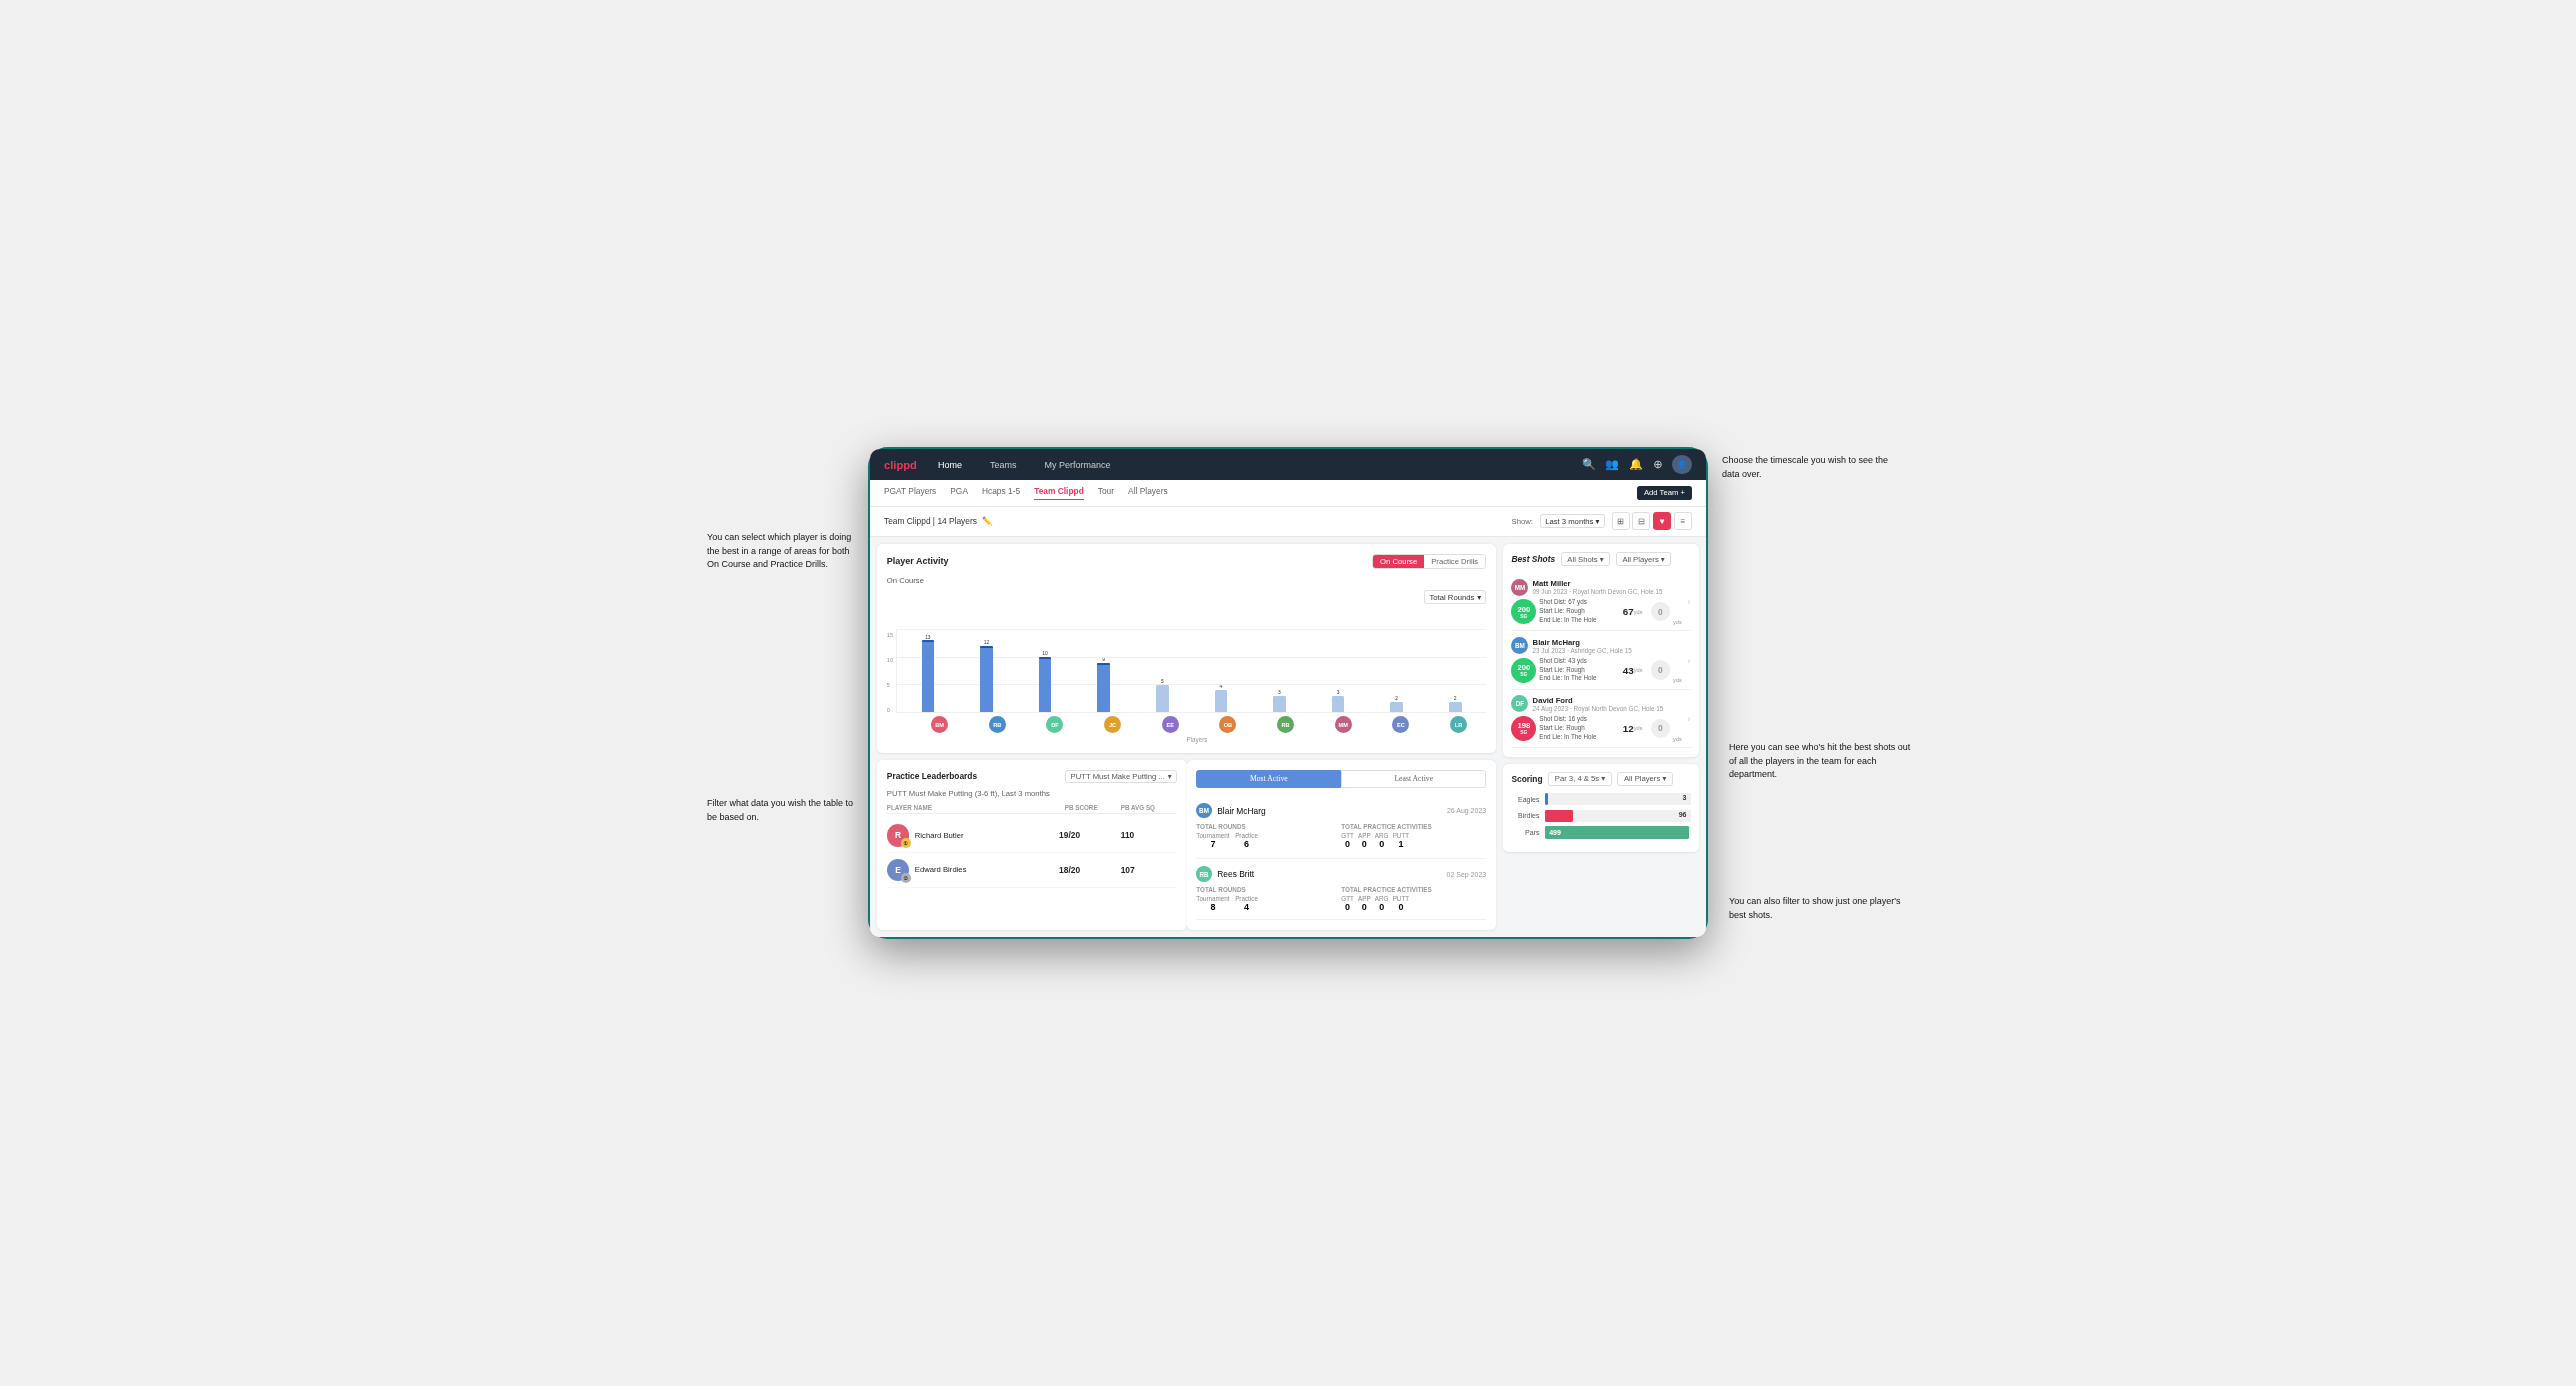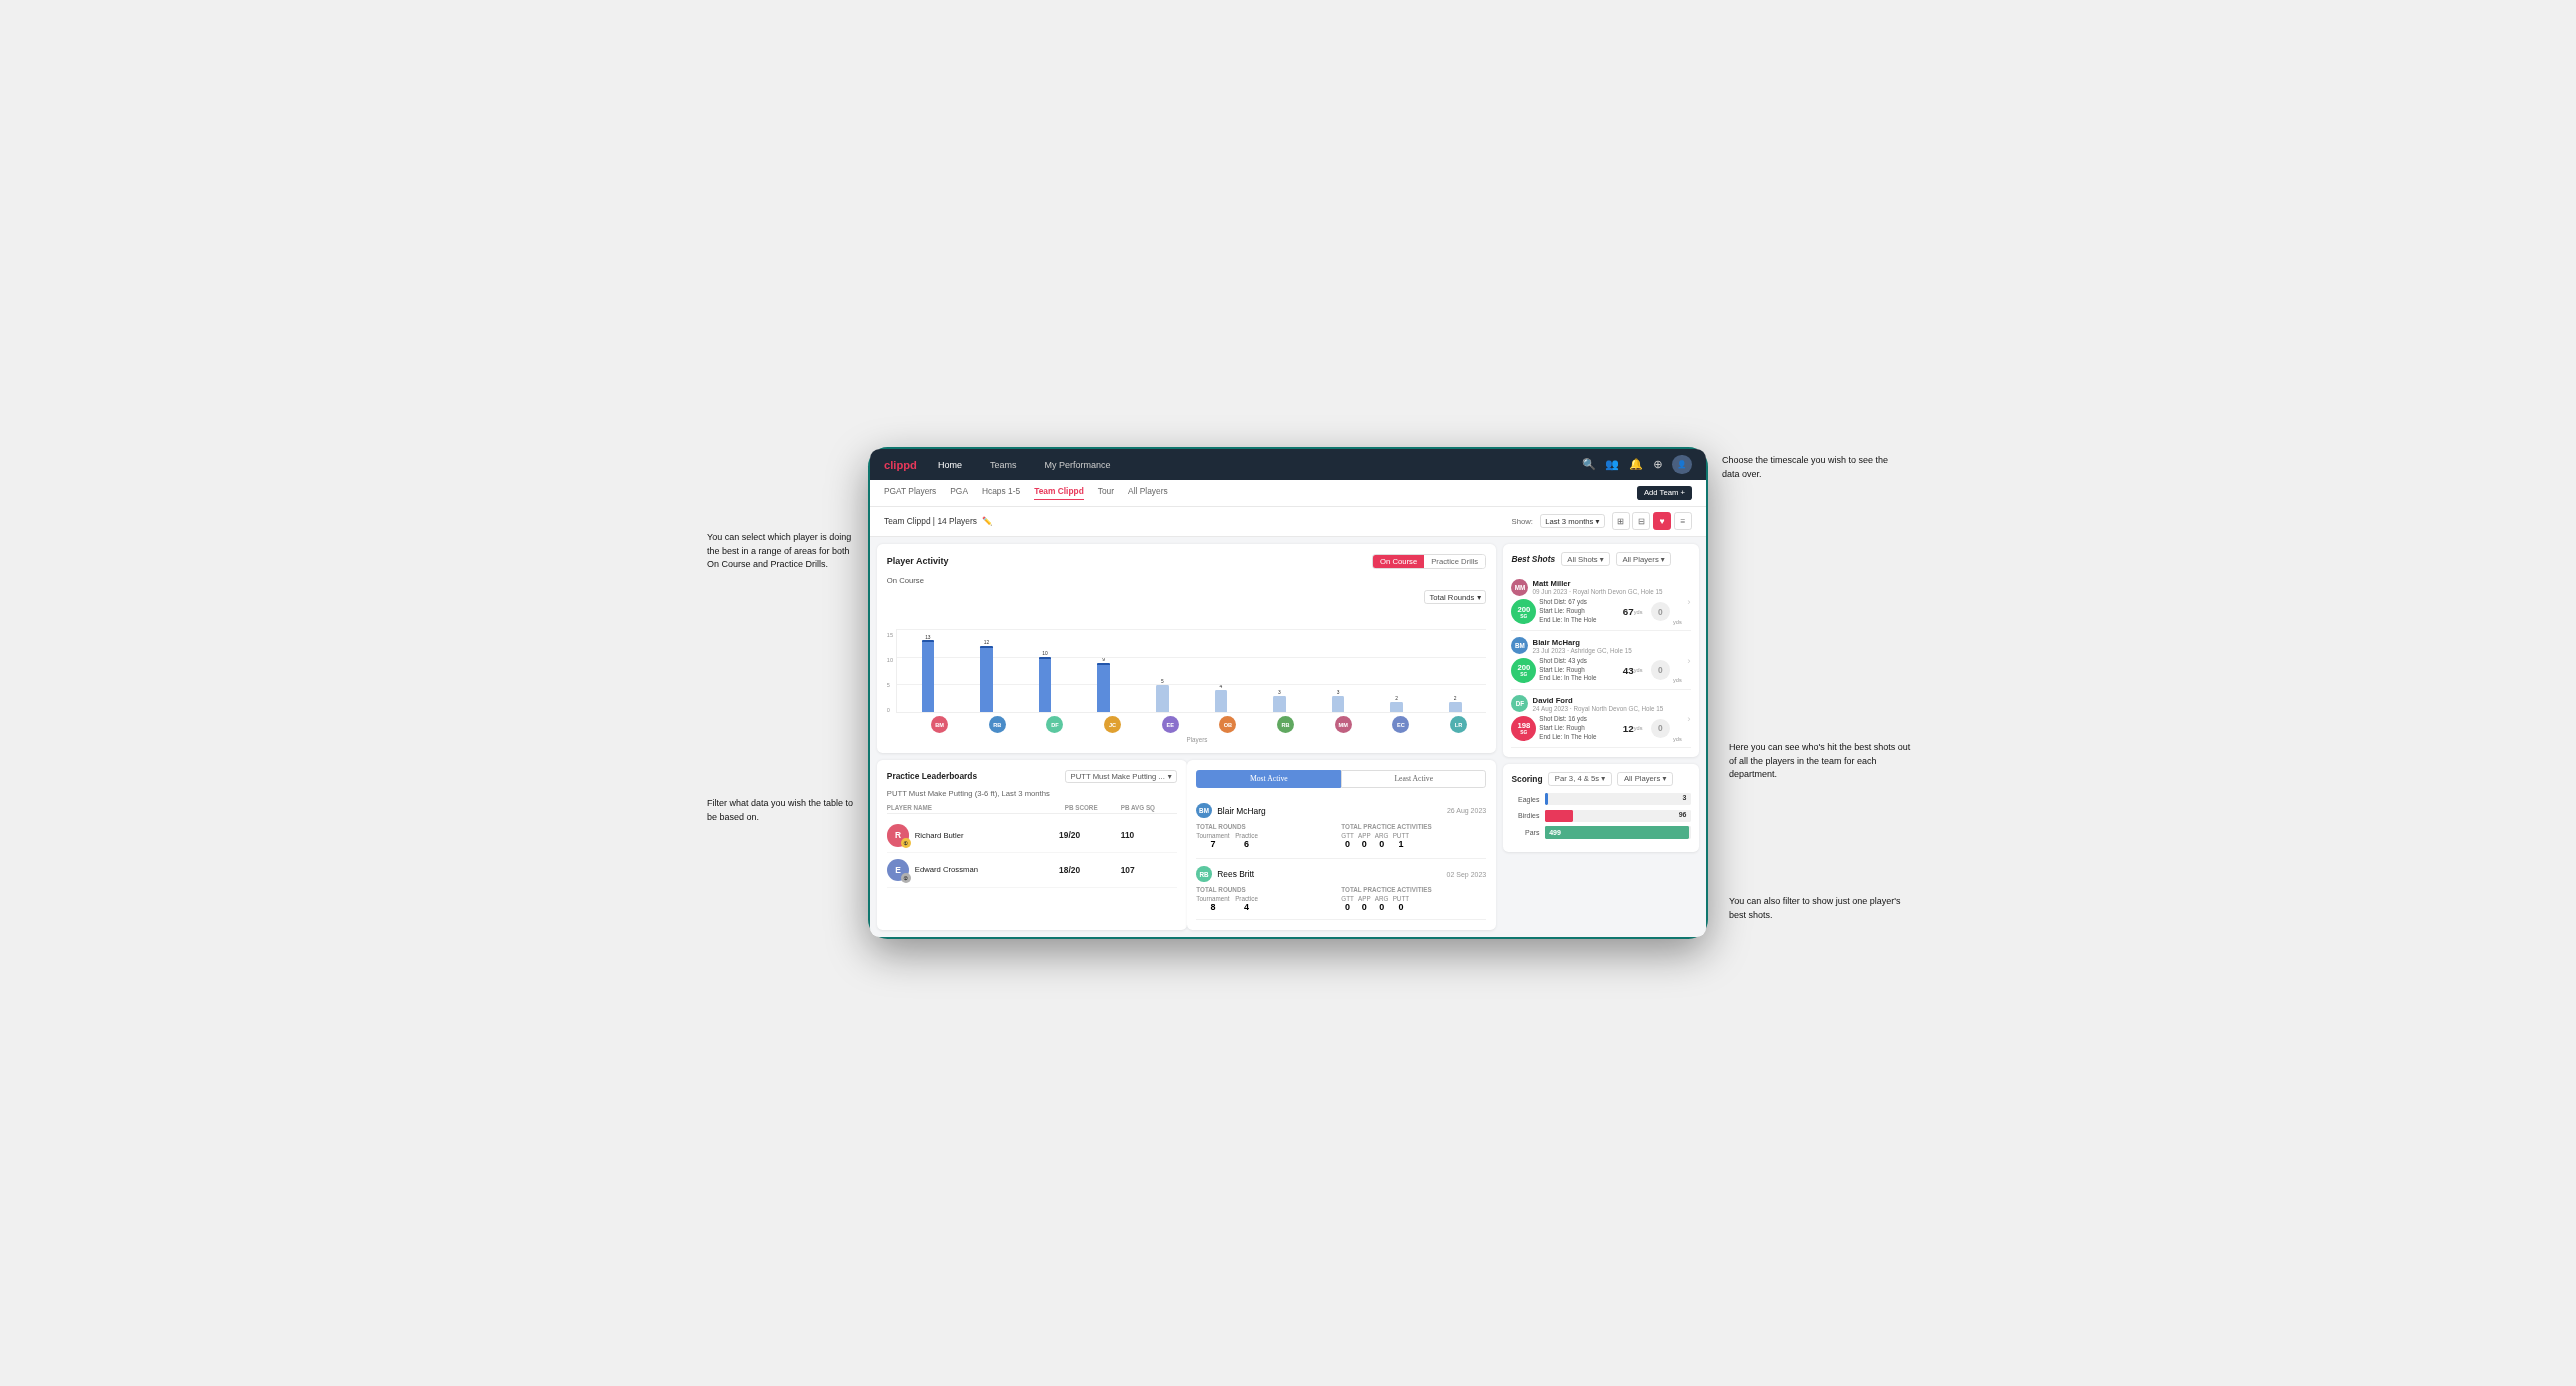--- a/index.html
+++ b/index.html
@@ -908,21 +908,21 @@
                 <span class="score-val">19/20</span>
                 <span class="score-val">110</span>
               </div>
 
               <div class="table-row-item">
                 <div class="player-rank-avatar">
                   <div class="player-avatar-img" style="background:#7088c8;">E</div>
                   <div class="rank-badge" style="background:#b0b0b0;">②</div>
                 </div>
                 <div style="display:flex; flex-direction:column;">
-                  <span class="player-name-small">Edward Crossman</span>
+                  <span class="player-name-small">Edward Birdies</span>
                 </div>
                 <span class="score-val">18/20</span>
                 <span class="score-val">107</span>
               </div>
             </div>
 
             <div class="middle-card">
               <div class="active-toggle">
                 <div class="active-btn active">Most Active</div>
                 <div class="active-btn">Least Active</div>

